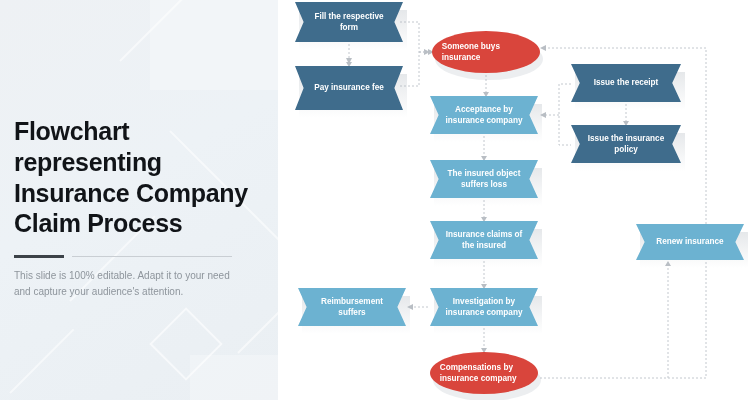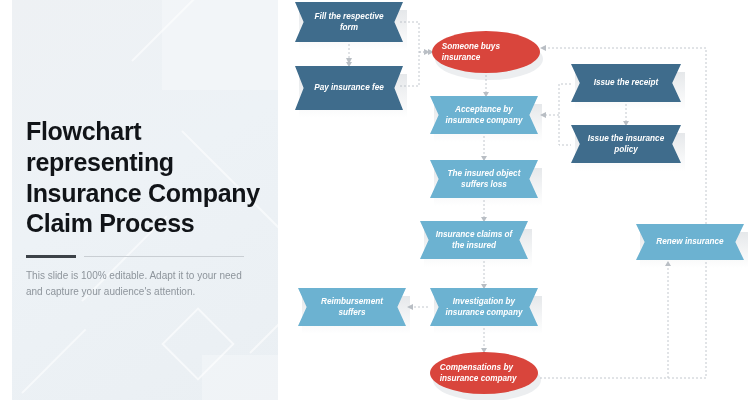--- a/index.html
+++ b/index.html
@@ -8,21 +8,20 @@
     font-family:"Liberation Sans",sans-serif;
     background:#ffffff;
   }
   #slide{position:relative;width:750px;height:400px;overflow:hidden;background:#ffffff;}
 
   
   #left-panel{
     position:absolute;left:0;top:0;width:280px;height:400px;
     background:linear-gradient(150deg,#eef1f4 0%,#edf2f6 45%,#eaeff3 100%);
     overflow:hidden;
-    margin-left:12px;
   }
   .deco{position:absolute;pointer-events:none;}
   .deco-line{
     background:rgba(255,255,255,.55);
     height:2px;transform-origin:left center;
   }
   .deco-diamond{
     border:2px solid rgba(255,255,255,.6);
     transform:rotate(45deg);background:transparent;
   }
@@ -40,21 +39,21 @@
   #divider-light{position:absolute;left:58px;top:1px;width:160px;height:1px;background:#c9ced3;}
   #subtitle{
     margin:10px 0 0 0;font-size:10px;line-height:1.55;color:#8e959c;
     width:222px;
   }
 
   
   #flow{position:absolute;left:278px;top:0;width:472px;height:400px;background:#fff;}
   #connectors{position:absolute;left:0;top:0;width:472px;height:400px;}
 
-  .node{position:absolute;font-style:italic;}
+  .node{position:absolute;}
   .node .shadow{
     position:absolute;left:4px;top:8px;width:100%;height:100%;
     background:linear-gradient(180deg,rgba(170,178,186,.30),rgba(170,178,186,0));
     clip-path:polygon(0 0,100% 0,100% 100%,0 100%);
     z-index:0;
   }
   .ribbon{
     position:relative;z-index:1;width:100%;height:100%;
     display:flex;align-items:center;justify-content:center;
     clip-path:polygon(0 0,8% 50%,0 100%,100% 100%,92% 50%,100% 0);
@@ -196,21 +195,21 @@
       </div>
     </div>
 
     <div class="node" style="left:152px;top:160px;width:108px;height:38px;">
       <div class="shadow"></div>
       <div class="ribbon light">
         <span class="node-text">The insured object suffers loss</span>
       </div>
     </div>
 
-    <div class="node" style="left:142px;top:221px;width:108px;height:38px;">
+    <div class="node" style="left:152px;top:221px;width:108px;height:38px;">
       <div class="shadow"></div>
       <div class="ribbon light">
         <span class="node-text">Insurance claims of the insured</span>
       </div>
     </div>
 
     <div class="node" style="left:152px;top:288px;width:108px;height:38px;">
       <div class="shadow"></div>
       <div class="ribbon light">
         <span class="node-text">Investigation by insurance company</span>

